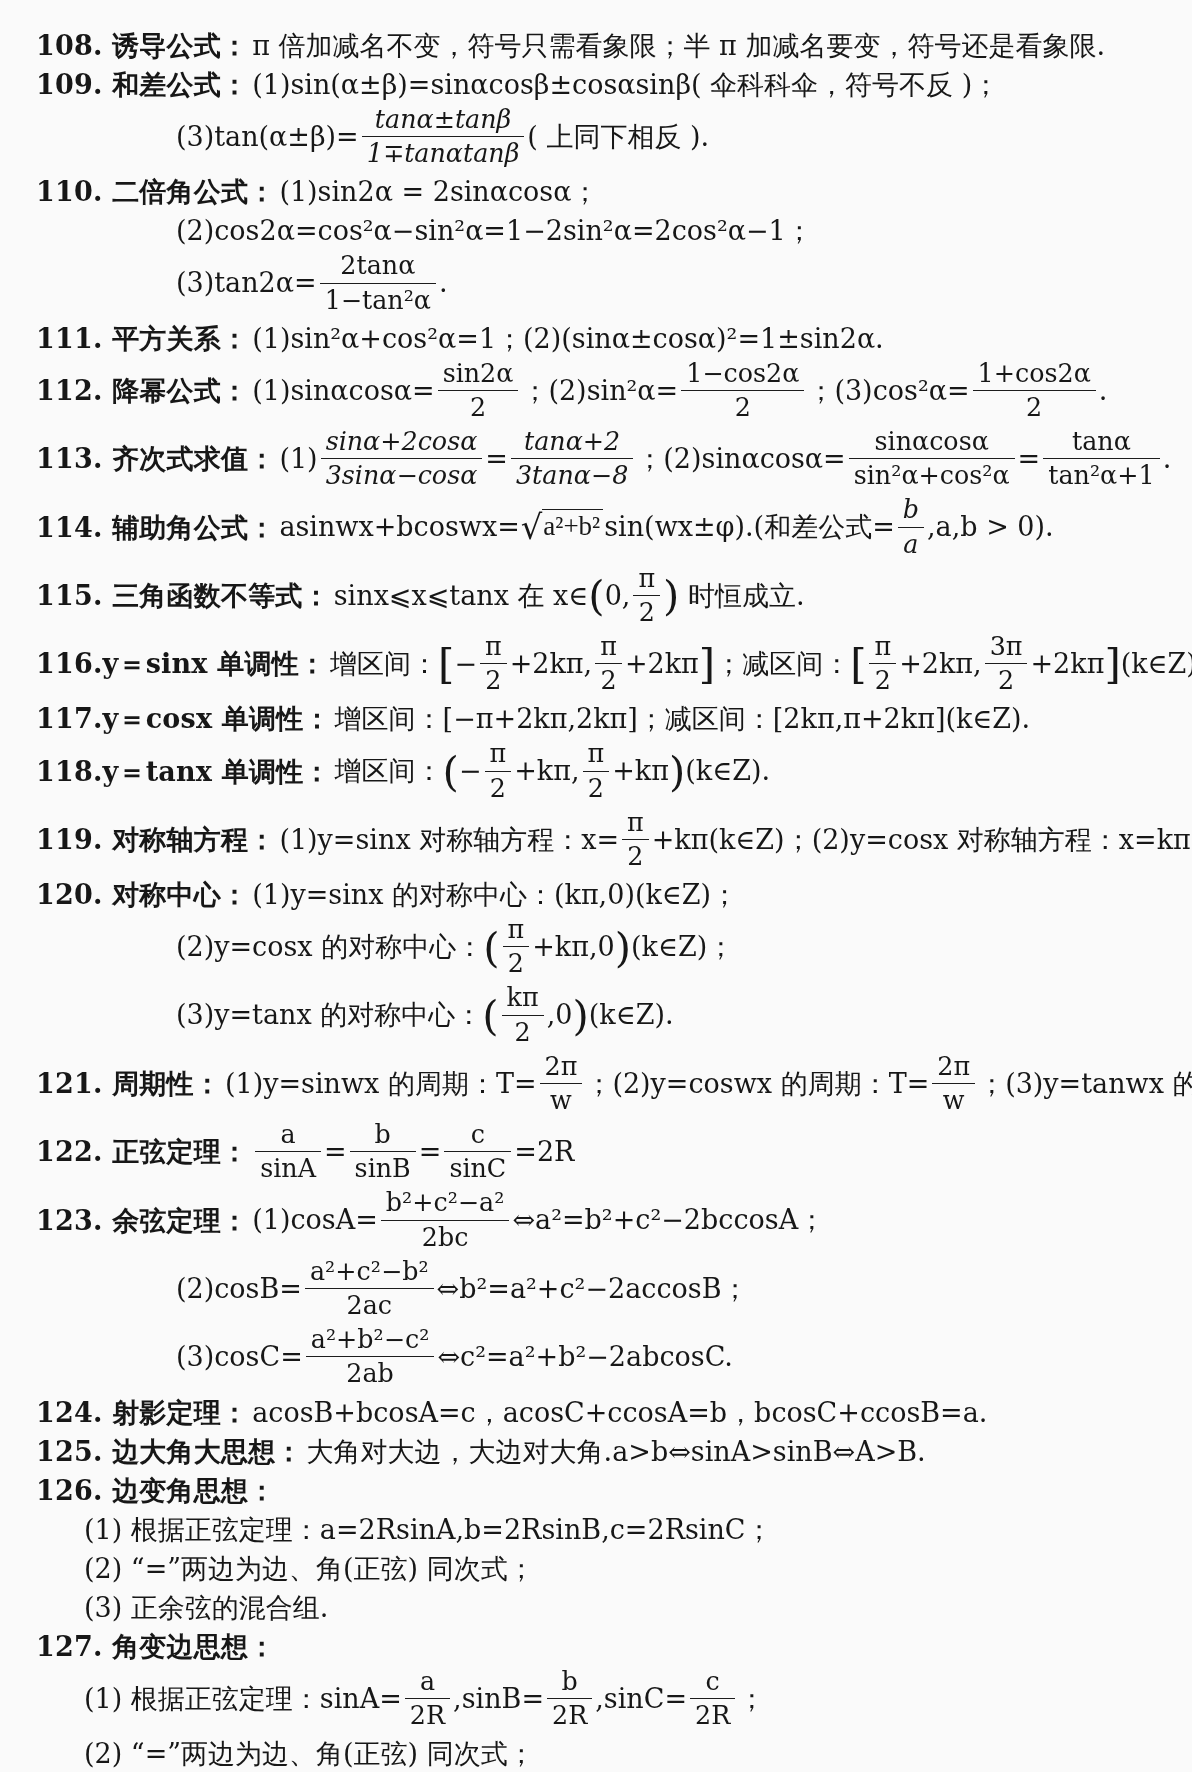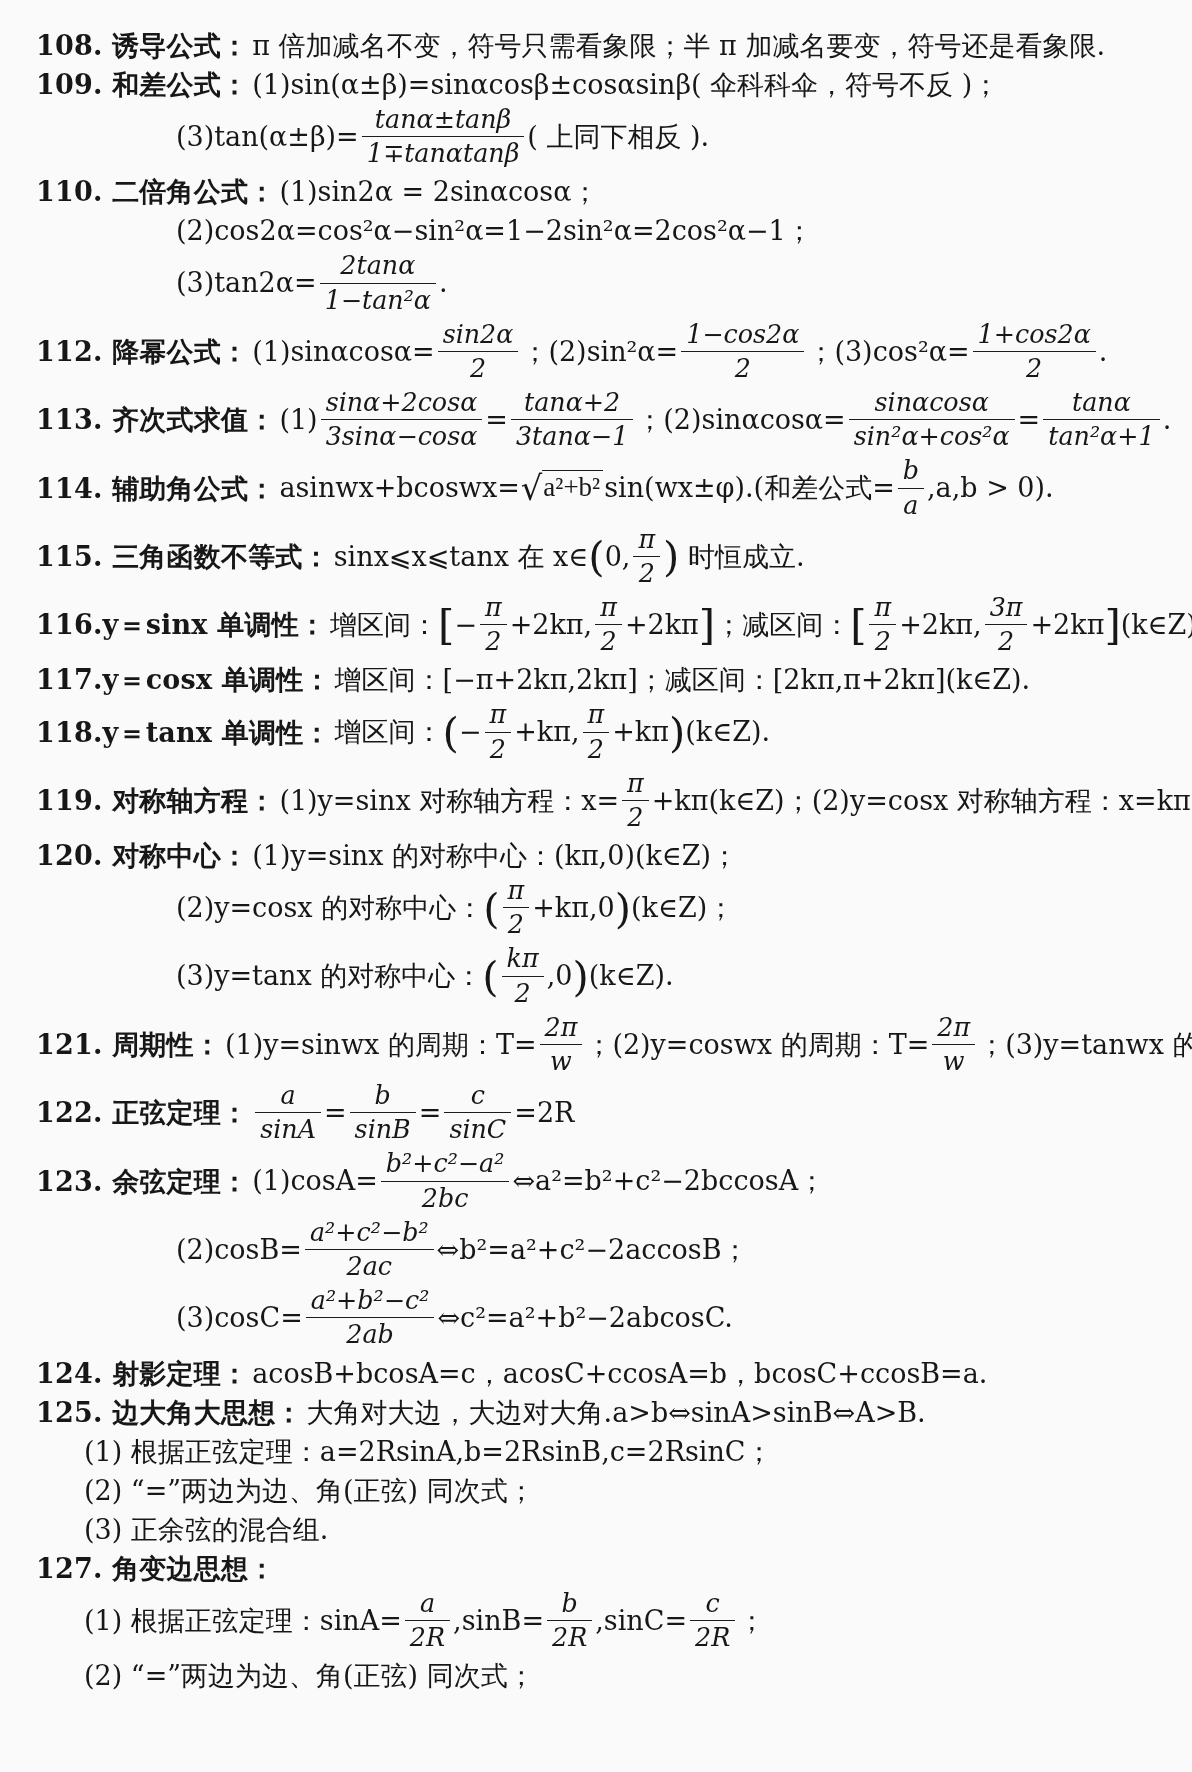--- a/index.html
+++ b/index.html
@@ -53,21 +53,20 @@
   .frac {
     display: inline-flex;
     flex-direction: column;
     vertical-align: middle;
     text-align: center;
     margin: 0 3px;
     font-size: 0.94em;
     line-height: 1.15;
     position: relative;
     top: -2px;
-    font-style: italic;
   }
   .frac .num {
     display: block;
     padding: 0 5px 2px 5px;
     border-bottom: 1.4px solid #1c1c1c;
     text-align: center;
   }
   .frac .den {
     display: block;
     padding: 2px 5px 0 5px;
@@ -103,36 +102,37 @@
       <div class="line l1"><span class="math">(3)tan(α±β)=</span><span class="frac it">
           <span class="num">tanα±tanβ</span>
           <span class="den">1∓tanαtanβ</span>
         </span><span class="math">( </span><span class="txt">上同下相反</span><span class="math"> ).</span></div>
       <div class="line l0"><span class="lbl">110. 二倍角公式：</span><span class="math">(1)sin2α = 2sinαcosα；</span></div>
       <div class="line l1"><span class="math">(2)cos2α=cos²α−sin²α=1−2sin²α=2cos²α−1；</span></div>
       <div class="line l1"><span class="math">(3)tan2α=</span><span class="frac">
           <span class="num">2tanα</span>
           <span class="den">1−tan²α</span>
         </span><span class="math">.</span></div>
+      <div class="line l0"><span class="lbl">111. 平方关系：</span><span class="math">(1)sin²α+cos²α=1；(2)(sinα±cosα)²=1±sin2α.</span></div>
       <div class="line l0"><span class="lbl">112. 降幂公式：</span><span class="math">(1)sinαcosα=</span><span class="frac">
           <span class="num">sin2α</span>
           <span class="den">2</span>
         </span><span class="math">；(2)sin²α=</span><span class="frac">
           <span class="num">1−cos2α</span>
           <span class="den">2</span>
         </span><span class="math">；(3)cos²α=</span><span class="frac">
           <span class="num">1+cos2α</span>
           <span class="den">2</span>
         </span><span class="math">.</span></div>
       <div class="line l0"><span class="lbl">113. 齐次式求值：</span><span class="math">(1)</span><span class="frac it">
           <span class="num">sinα+2cosα</span>
           <span class="den">3sinα−cosα</span>
         </span><span class="math">=</span><span class="frac it">
           <span class="num">tanα+2</span>
-          <span class="den">3tanα−1</span>
+          <span class="den">3tanα−8</span>
         </span><span class="math">；(2)sinαcosα=</span><span class="frac">
           <span class="num">sinαcosα</span>
           <span class="den">sin²α+cos²α</span>
         </span><span class="math">=</span><span class="frac">
           <span class="num">tanα</span>
           <span class="den">tan²α+1</span>
         </span><span class="math">.</span></div>
       <div class="line l0"><span class="lbl">114. 辅助角公式：</span><span class="math">asinwx+bcoswx=</span><span class="sqrt">
           <span class="rad">√</span>
           <span class="radicand">a²+b²</span>
@@ -205,20 +205,21 @@
       <div class="line l1"><span class="math">(2)cosB=</span><span class="frac">
           <span class="num">a²+c²−b²</span>
           <span class="den">2ac</span>
         </span><span class="math">⇔b²=a²+c²−2accosB；</span></div>
       <div class="line l1"><span class="math">(3)cosC=</span><span class="frac">
           <span class="num">a²+b²−c²</span>
           <span class="den">2ab</span>
         </span><span class="math">⇔c²=a²+b²−2abcosC.</span></div>
       <div class="line l0"><span class="lbl">124. 射影定理：</span><span class="math">acosB+bcosA=c，acosC+ccosA=b，bcosC+ccosB=a.</span></div>
       <div class="line l0"><span class="lbl">125. 边大角大思想：</span><span class="txt">大角对大边，大边对大角.</span><span class="math">a&gt;b⇔sinA&gt;sinB⇔A&gt;B.</span></div>
+      <div class="line l0"><span class="lbl">126. 边变角思想：</span></div>
       <div class="line l2"><span class="math">(1) </span><span class="txt">根据正弦定理：</span><span class="math">a=2RsinA,b=2RsinB,c=2RsinC；</span></div>
       <div class="line l2"><span class="math">(2) </span><span class="txt">“=”两边为边、角(正弦) 同次式；</span></div>
       <div class="line l2"><span class="math">(3) </span><span class="txt">正余弦的混合组.</span></div>
       <div class="line l0"><span class="lbl">127. 角变边思想：</span></div>
       <div class="line l2"><span class="math">(1) </span><span class="txt">根据正弦定理：</span><span class="math">sinA=</span><span class="frac">
           <span class="num">a</span>
           <span class="den">2R</span>
         </span><span class="math">,sinB=</span><span class="frac">
           <span class="num">b</span>
           <span class="den">2R</span>

